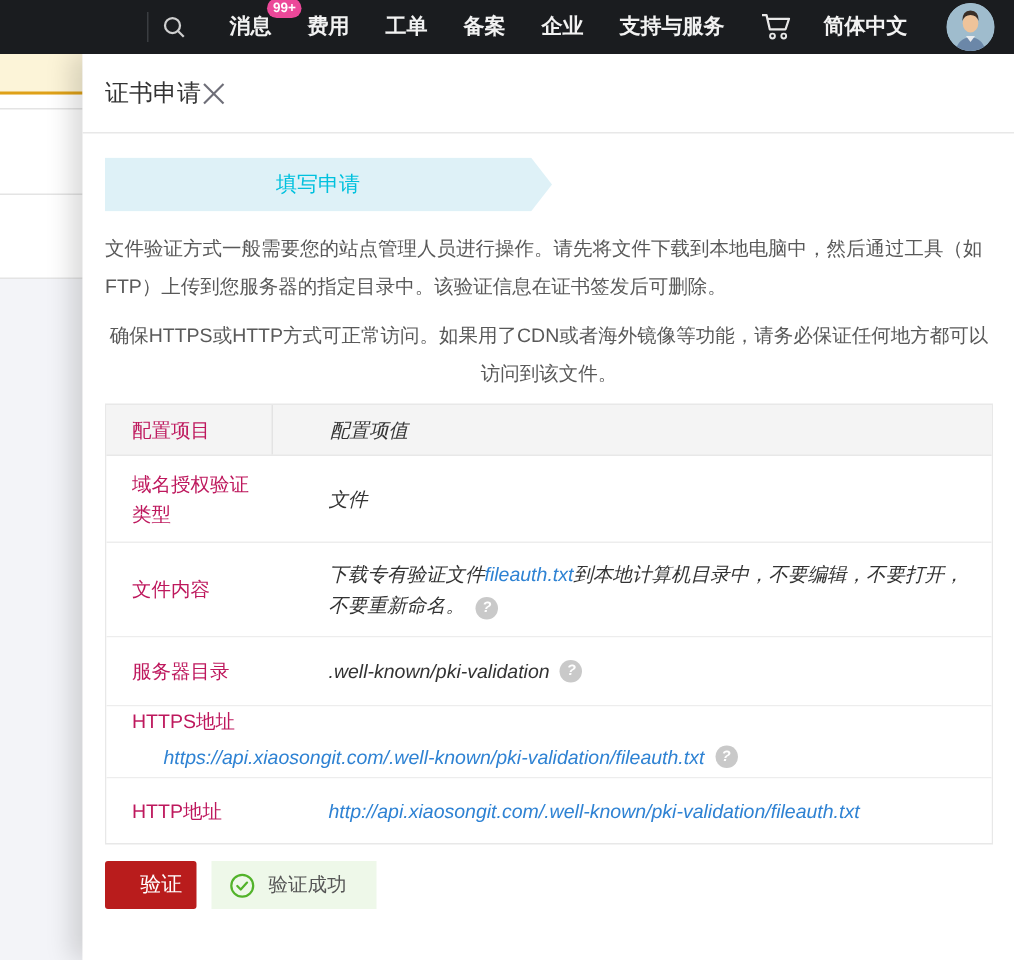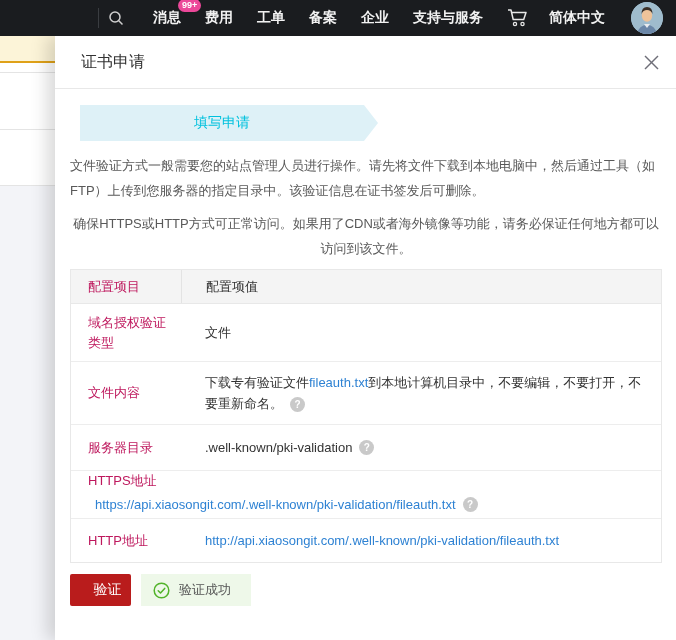--- a/index.html
+++ b/index.html
@@ -23,44 +23,44 @@
   .page-strip{position:absolute;left:0;top:36px;width:55px;height:604px;background:#fff;}
   .strip-banner{position:absolute;left:0;top:0;width:55px;height:25px;background:#fcf4d8;border-bottom:2px solid #dfa118;}
   .strip-line{position:absolute;left:0;width:55px;height:1px;background:#e4e4e4;}
   .strip-line.l1{top:36px;}
   .strip-line.l2{top:93px;}
   .strip-line.l3{top:149px;}
   .strip-gray{position:absolute;left:0;top:150px;width:55px;height:454px;background:#f3f4f8;}
   
   .drawer{position:absolute;left:55px;top:36px;width:621px;height:604px;background:#fff;
     box-shadow:-8px 0 16px rgba(0,0,0,0.15);z-index:4;}
-  .drawer-header{height:52px;display:flex;align-items:center;justify-content:space-between;
-    padding:0 16px 0 26px;box-sizing:border-box;}
+  .drawer-header{height:52px;display:flex;align-items:center;
+    padding:0 16px 0 15px;box-sizing:border-box;}
   .drawer-title{font-size:16px;color:#333;}
   .close-btn{cursor:pointer;display:flex;align-items:center;}
   .header-divider{height:1px;background:#e8e8e8;}
   .drawer-body{padding:16px 14px 0 15px;box-sizing:border-box;}
   
   .stepper{position:relative;height:36px;}
   .step{position:absolute;top:0;height:36px;display:flex;align-items:center;justify-content:center;
-    font-size:14px;box-sizing:border-box;margin-left:10px;}
+    font-size:14px;box-sizing:border-box;}
   .step-done{left:0;width:calc(50% + 2px);background:#def1f7;color:#00c1de;padding-right:14px;
     clip-path:polygon(0 0,calc(100% - 14px) 0,100% 50%,calc(100% - 14px) 100%,0 100%);}
   .step-active{left:calc(50% - 8px);right:0;background:#00c1de;color:#fff;padding-left:10px;
     clip-path:polygon(0 0,100% 0,100% 100%,0 100%,14px 50%);}
   
   .intro{font-size:13px;color:#595959;line-height:25px;margin:12px 0 0 0;}
   .intro + .intro{margin-top:8px;text-align:center;}
   
   .cfg-table{margin-top:8px;border:1px solid #e8e8e8;font-size:13px;}
   .cfg-header{display:flex;background:#f4f4f4;height:33px;align-items:stretch;color:#333;border-bottom:1px solid #e8e8e8;}
   .col-label{width:110px;flex-shrink:0;padding-left:17px;padding-right:15px;box-sizing:border-box;
     display:flex;align-items:center;line-height:20px;color:#be185d;}
-  .col-value{flex:1;padding-left:24px;padding-right:16px;box-sizing:border-box;
-    display:flex;align-items:center;line-height:21px;color:#333;flex-wrap:wrap;}
+  .col-value{flex:1;padding-left:38px;padding-right:16px;box-sizing:border-box;
+    display:flex;align-items:center;line-height:21px;color:#333;flex-wrap:wrap;font-style:italic;}
   .cfg-header .col-value{border-left:1px solid #e3e3e3;color:#333;}
   .cfg-row{display:flex;background:#fff;border-bottom:1px solid #ededed;}
   .cfg-row:last-child{border-bottom:none;}
   .row-type{min-height:57px;}
   .row-file{min-height:62px;}
   .row-dir{min-height:45px;}
   .row-https{min-height:47px;flex-direction:column;}
   .row-http{min-height:43px;}
   .value-text{display:inline;}
   .link{color:#2e82d3;cursor:pointer;text-decoration:none;word-break:break-all;}

